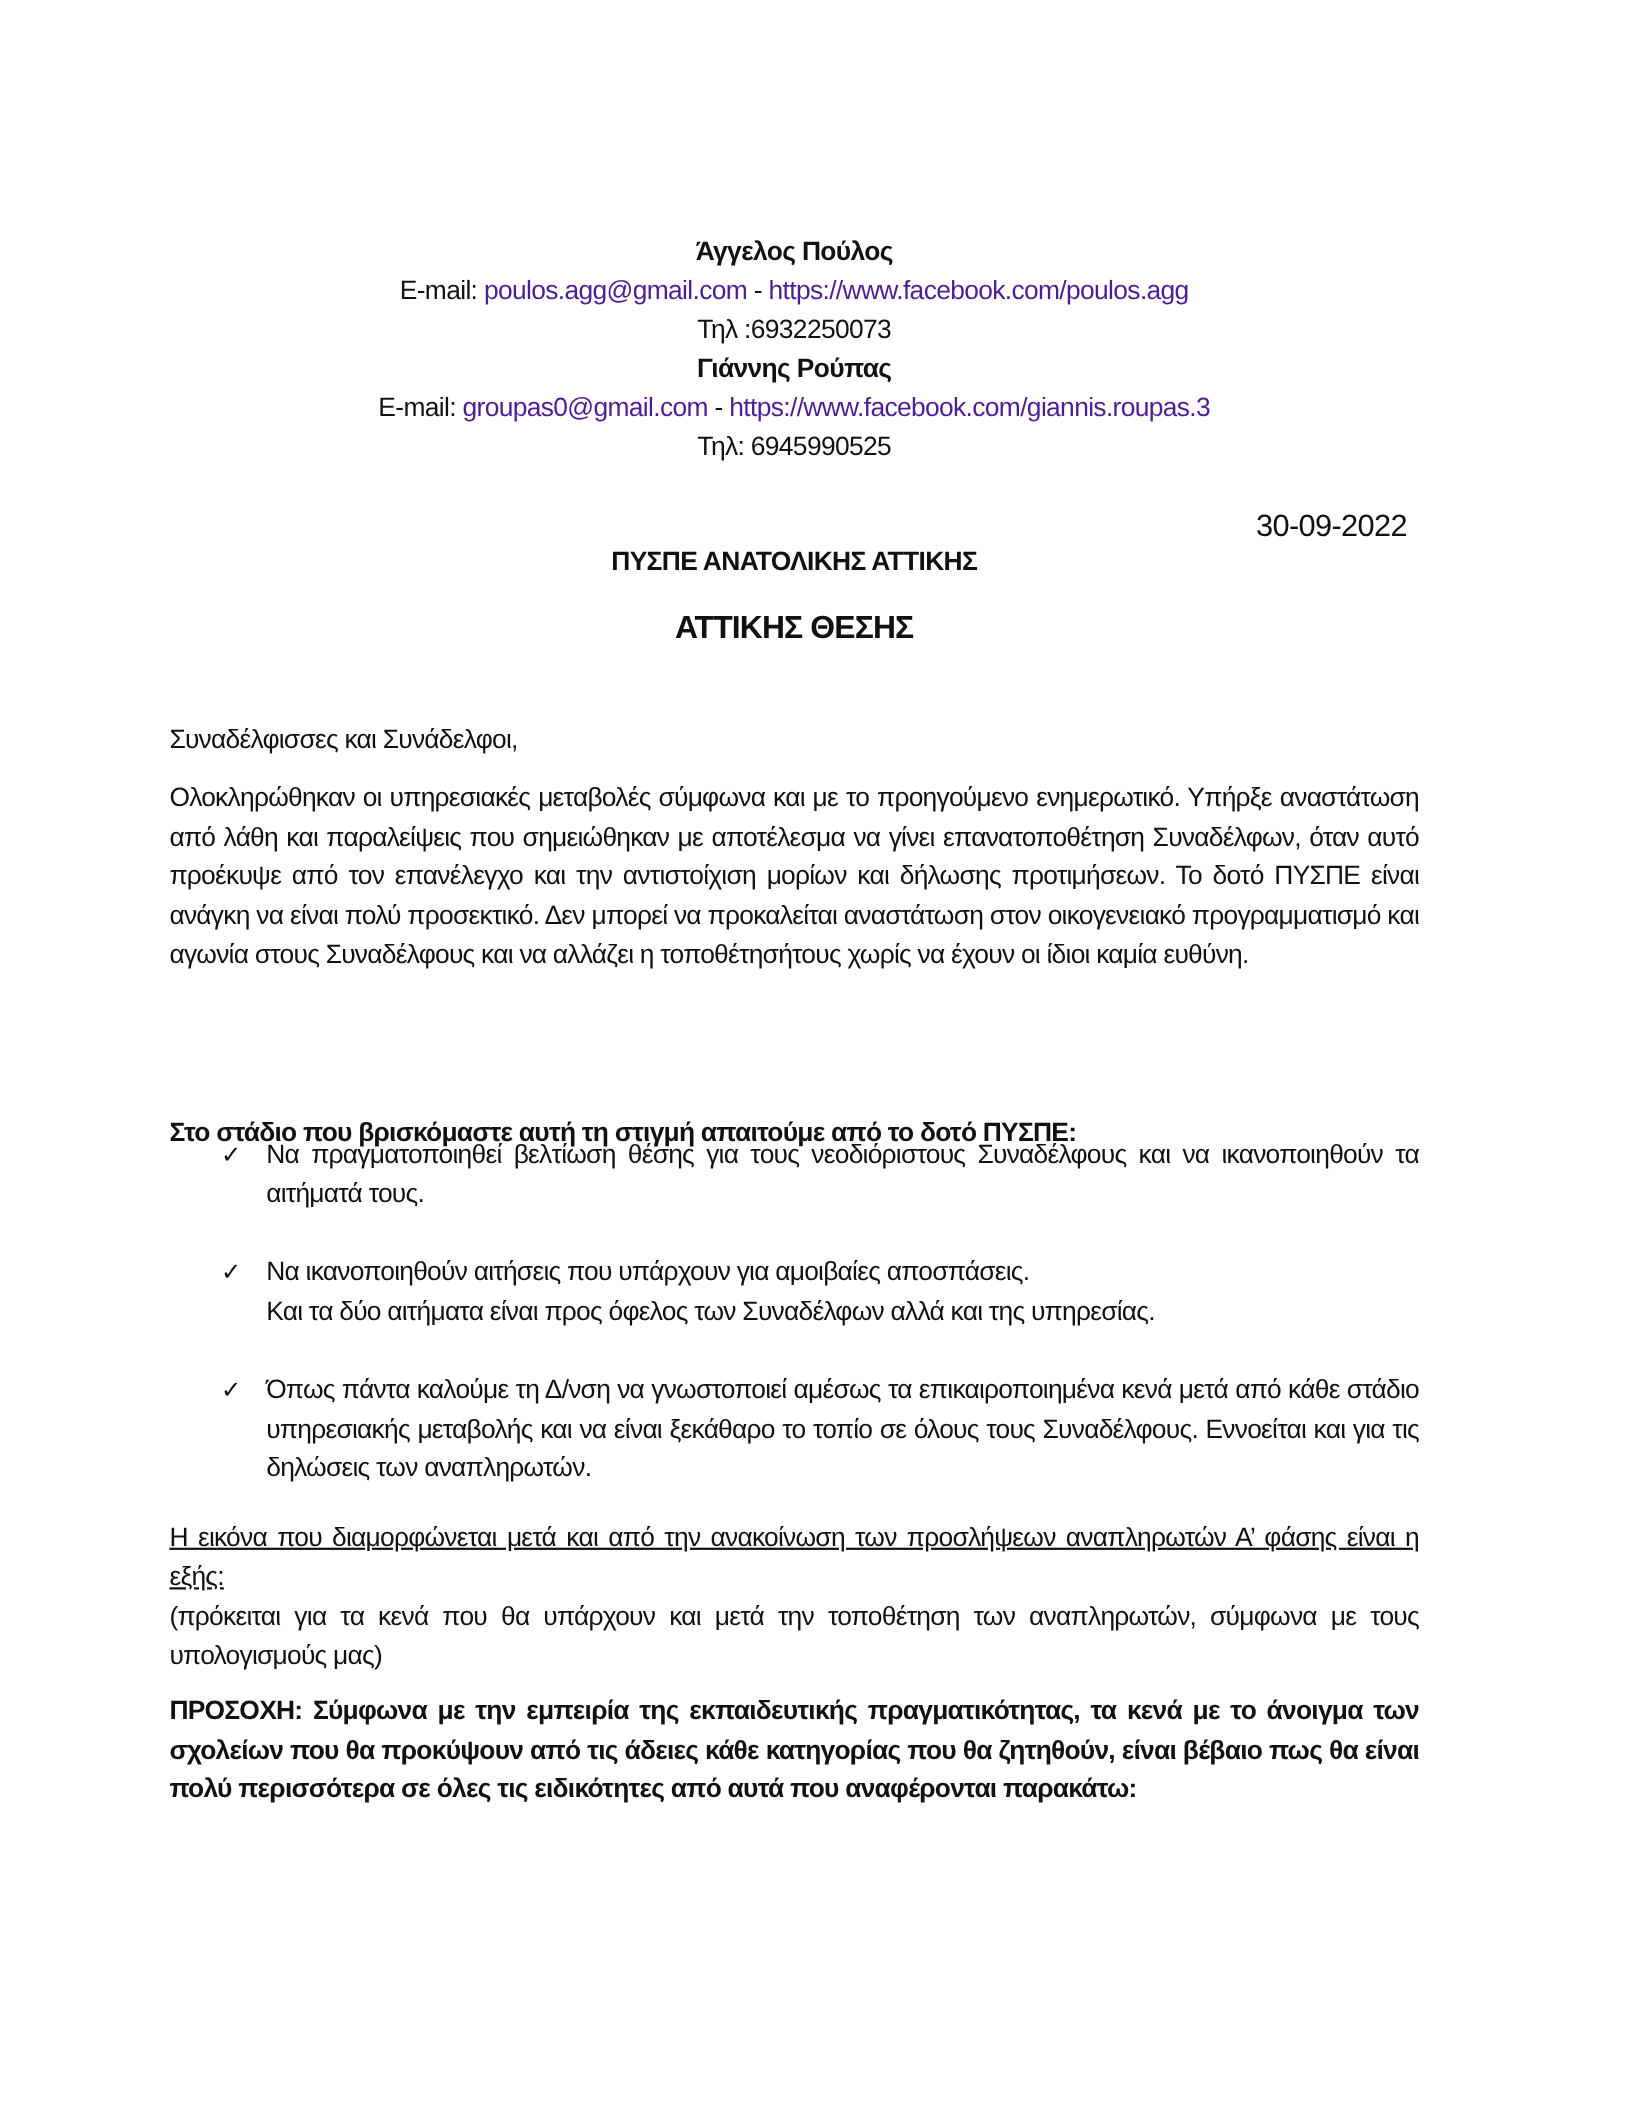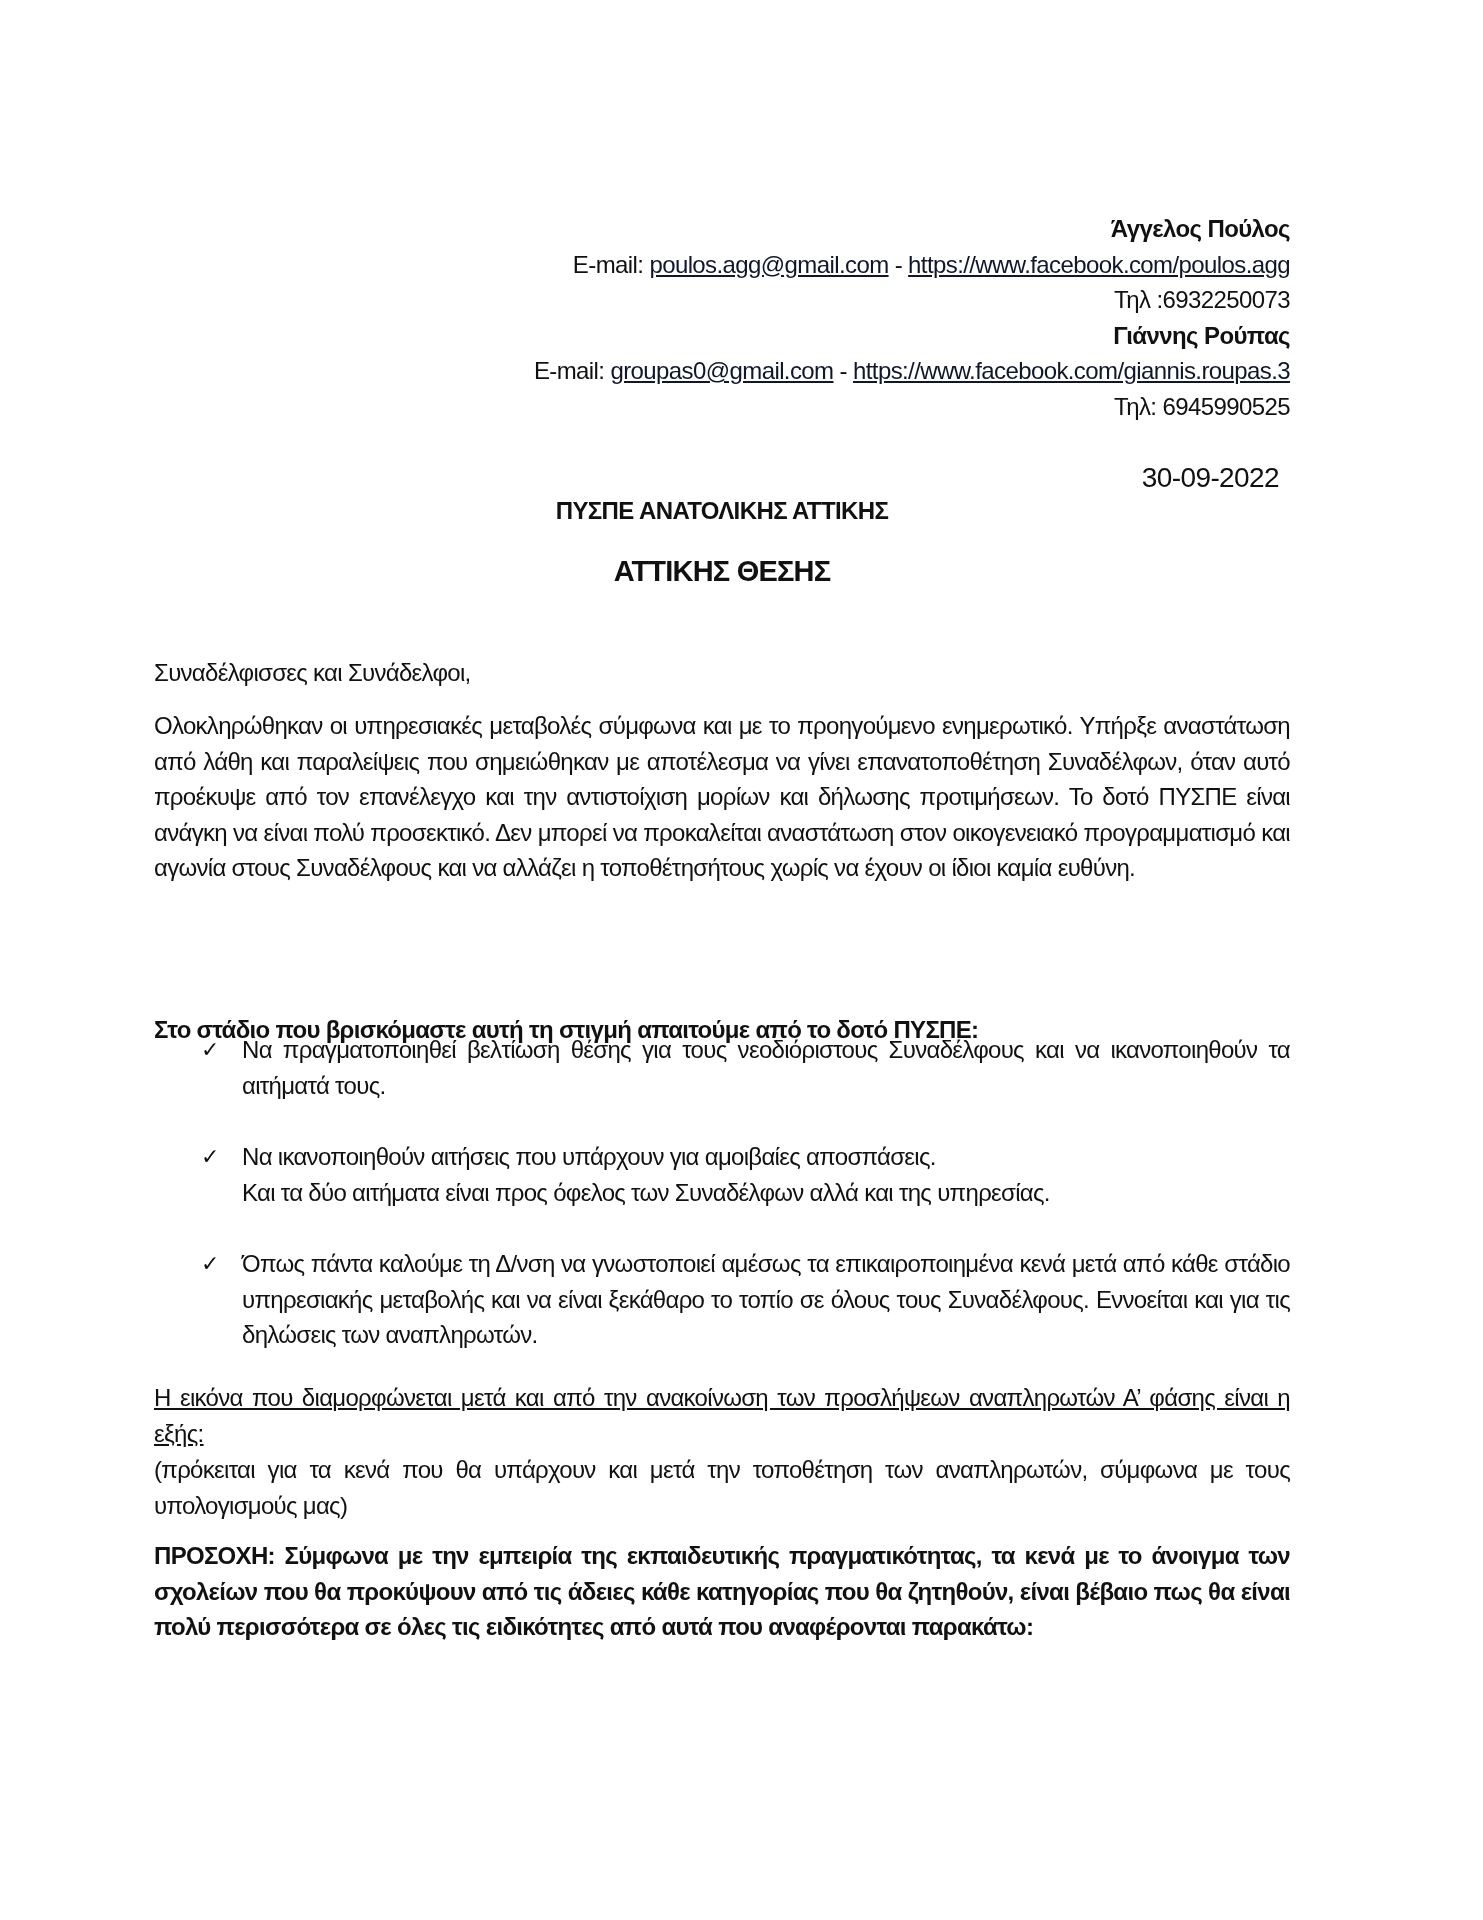--- a/index.html
+++ b/index.html
@@ -19,26 +19,24 @@
       position: absolute;
       left: 154px;
       top: 0;
       width: 1136px;
     }
     .center { text-align: center; }
     .line {
       font-size: 24px;
       line-height: 35.5px;
       letter-spacing: -0.6px;
-      text-align: right;
     }
     .bold { font-weight: bold; }
     a.link {
-      color: #0f172a;
-      text-decoration: underline;
+      color: #4c1d95;
     }
     .contacts {
       position: absolute;
       top: 211px;
       left: 0;
       width: 1136px;
     }
     .date {
       position: absolute;
       top: 462px;

